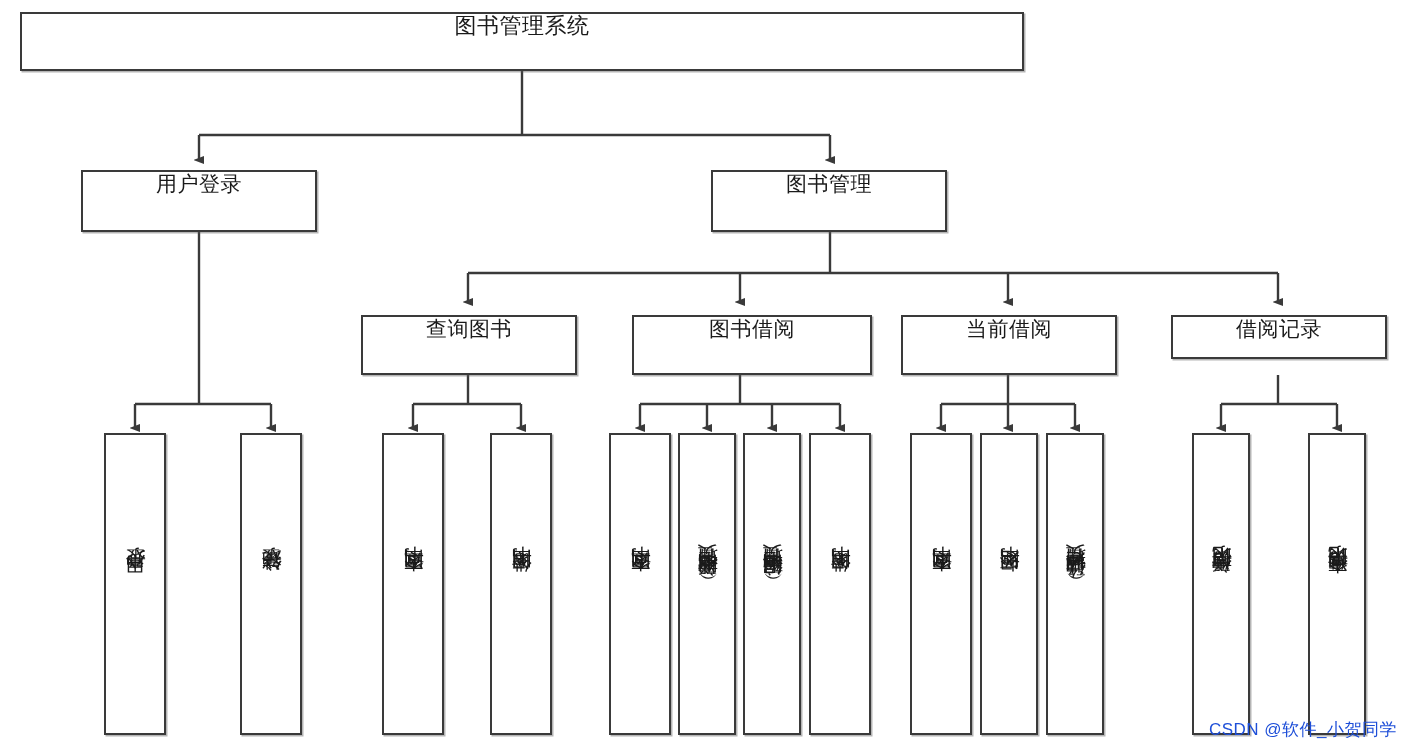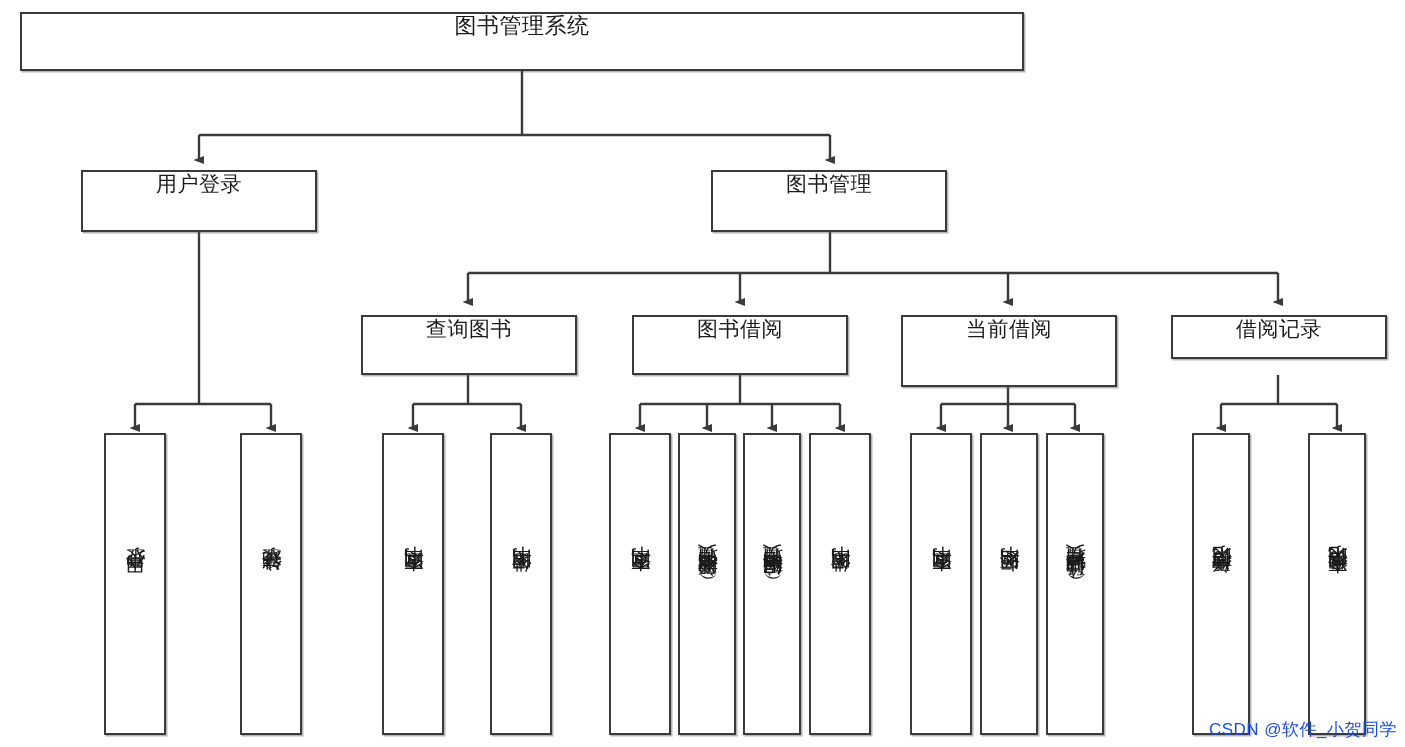--- a/index.html
+++ b/index.html
@@ -136,24 +136,24 @@
   <div class="node horiz" style="left:81px; top:170px; width:236px; height:62px;">
     <span class="label">用户登录</span>
   </div>
   <div class="node horiz" style="left:711px; top:170px; width:236px; height:62px;">
     <span class="label">图书管理</span>
   </div>
 
   <div class="node horiz" style="left:361px; top:315px; width:216px; height:60px;">
     <span class="label">查询图书</span>
   </div>
-  <div class="node horiz" style="left:632px; top:315px; width:216px; height:60px;">
+  <div class="node horiz" style="left:632px; top:315px; width:240px; height:60px;">
     <span class="label">图书借阅</span>
   </div>
-  <div class="node horiz" style="left:901px; top:315px; width:216px; height:72px;">
+  <div class="node horiz" style="left:901px; top:315px; width:216px; height:60px;">
     <span class="label">当前借阅</span>
   </div>
   <div class="node horiz" style="left:1171px; top:315px; width:216px; height:44px;">
     <span class="label">借阅记录</span>
   </div>
 
   <div class="node vert" style="left:104px; top:433px; width:62px; height:302px;">
     <span class="label">用户登录</span>
   </div>
   <div class="node vert" style="left:240px; top:433px; width:62px; height:302px;">

